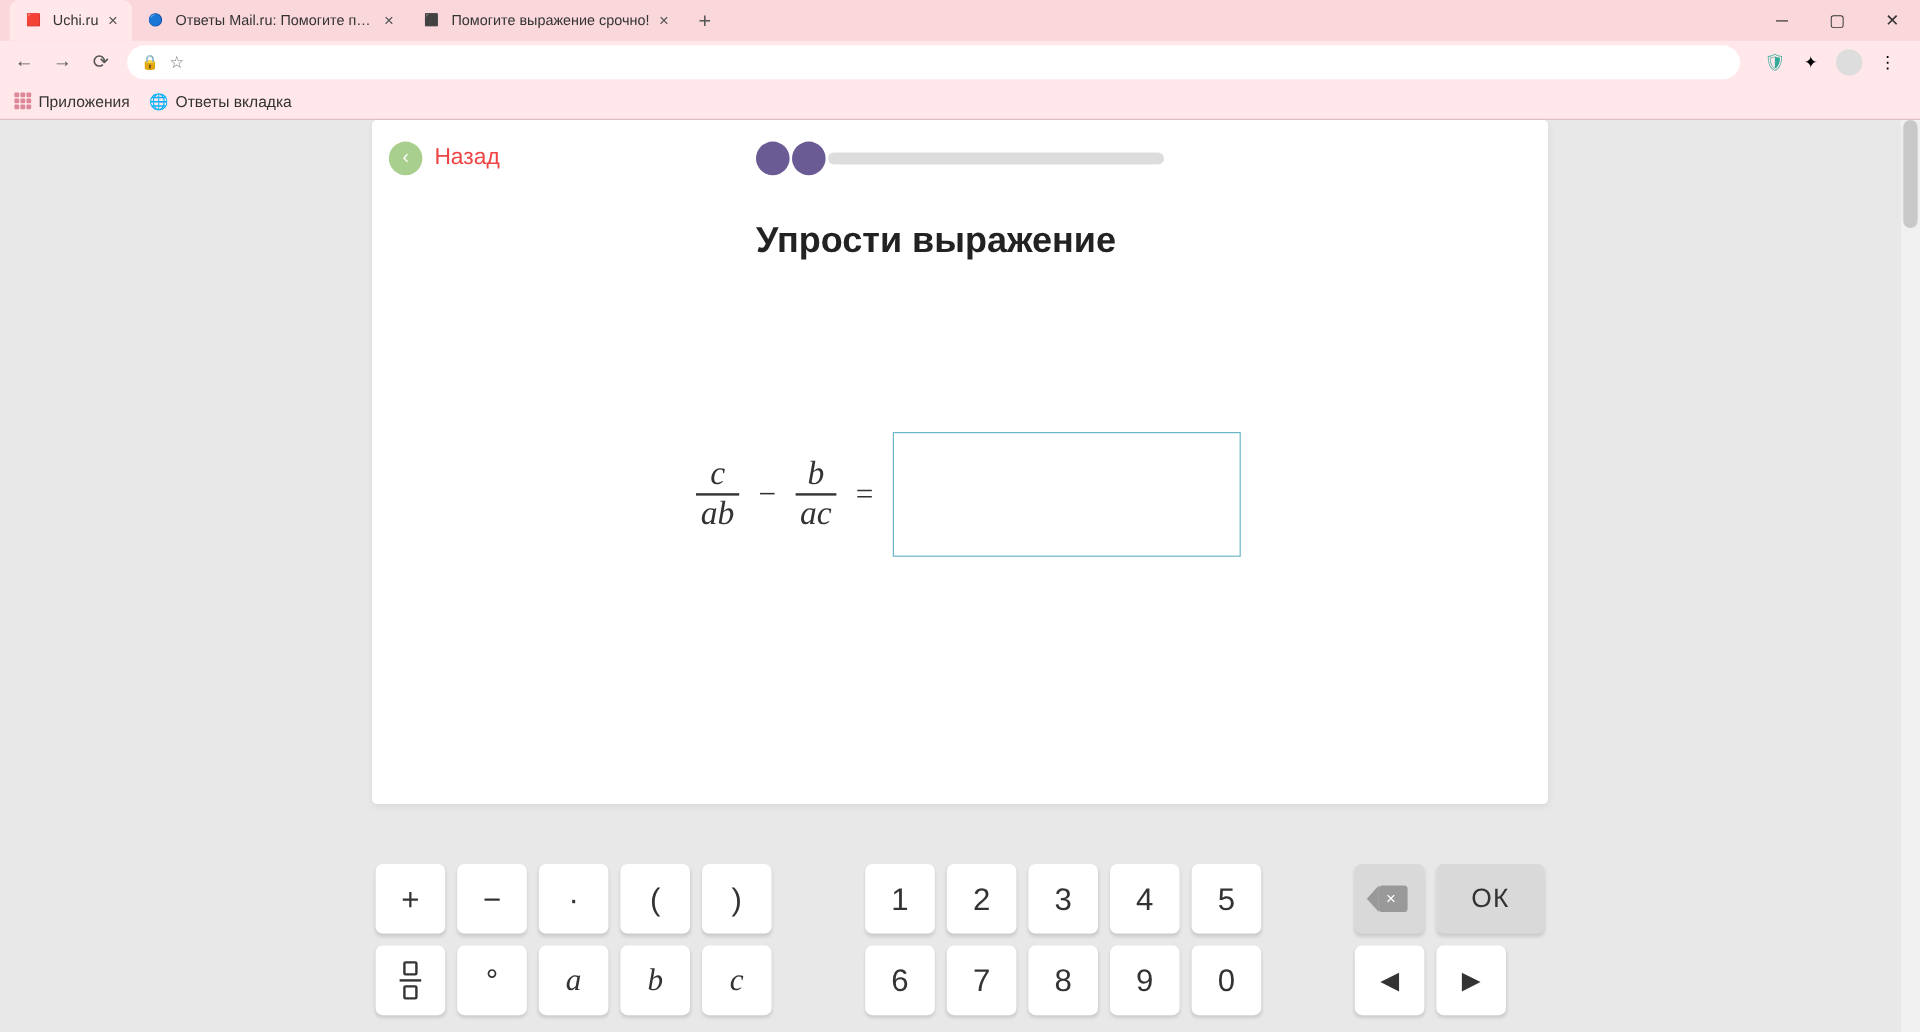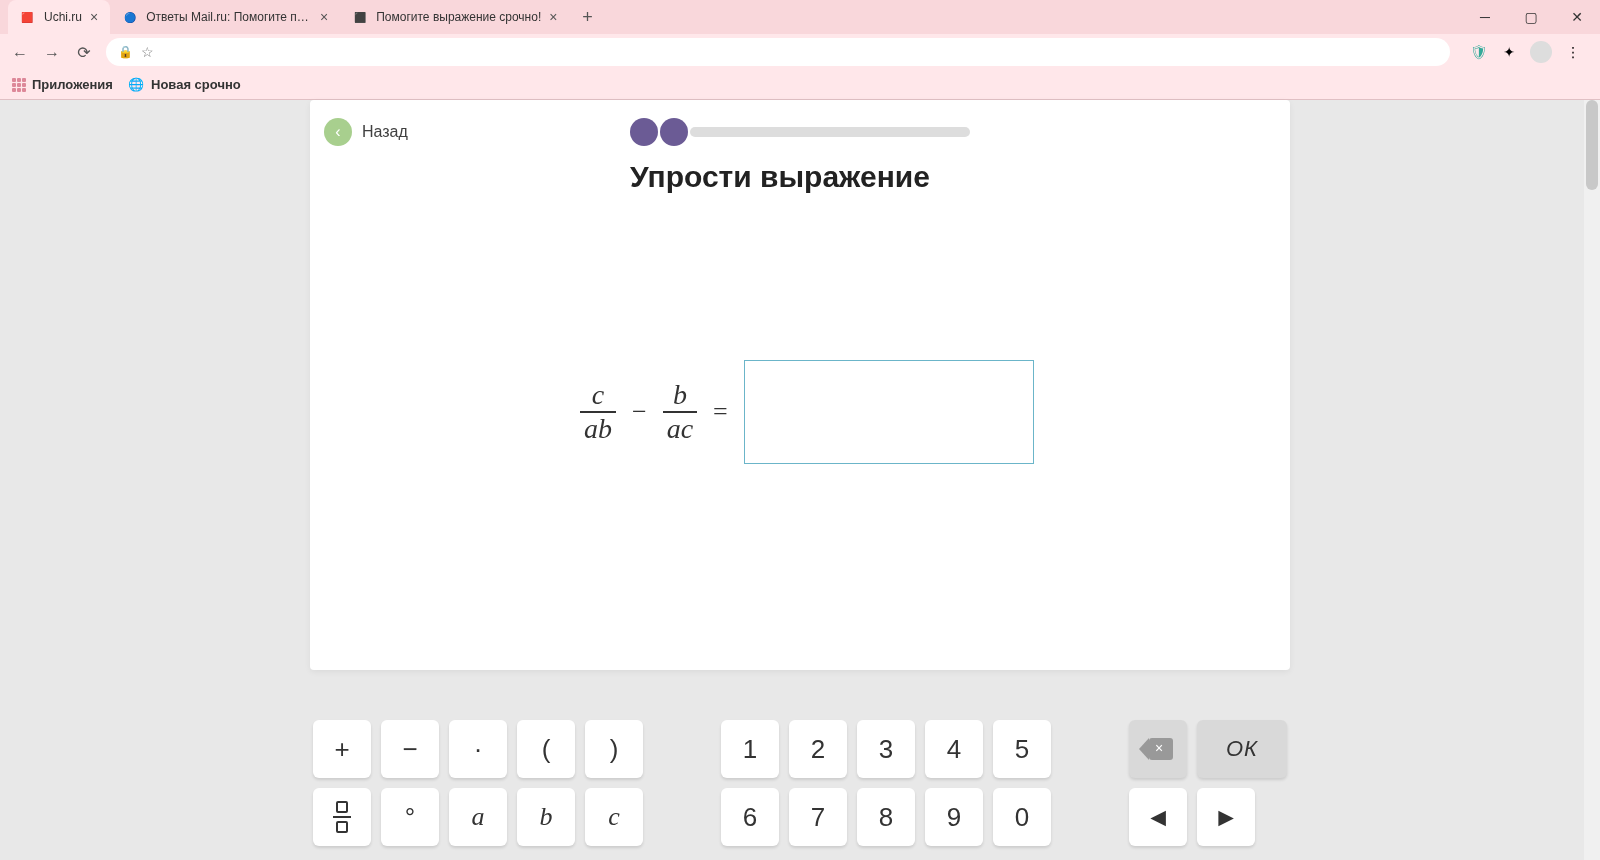--- a/index.html
+++ b/index.html
@@ -85,21 +85,21 @@
     display:flex;
     align-items:center;
     gap: 16px;
     height: 30px;
     padding: 0 12px;
     background: #ffe7ea;
     border-bottom: 1px solid #e0c0c4;
     font-size: 13px;
     color: #333;
   }
-  .bookmarks-bar .bm { display:flex; align-items:center; gap:6px; cursor:pointer;font-weight:bold; }
+  .bookmarks-bar .bm { display:flex; align-items:flex-start; gap:6px; cursor:pointer; }
   .apps-dots {
     width:14px; height:14px;
     display:grid; grid-template-columns:repeat(3,1fr); grid-template-rows:repeat(3,1fr); gap:1px;
   }
   .apps-dots span { background:#d89; border-radius:1px; }
 
   
   .page-area {
     position: relative;
     height: calc(860px - 100px);
@@ -124,40 +124,40 @@
     align-items:center;
     gap:10px;
     cursor:pointer;
   }
   .back-circle {
     width: 28px; height:28px; border-radius:50%;
     background:#a8cf8e;
     display:flex; align-items:center; justify-content:center;
     color:#fff; font-size:16px;
   }
-  .back-label { color:#404040; font-size:16px; }
+  .back-label { color:#ef4444; font-size:19px; }
 
   .progress-row {
     position:absolute;
     left: 320px;
     top: 18px;
     display:flex;
     align-items:center;
     gap:0;
   }
   .dot { width:28px; height:28px; border-radius:50%; background:#6b5b95; margin-right:0px; }
   .dot + .dot { margin-left: 2px; }
   .progress-track {
     width: 280px; height:10px; background:#ddd; border-radius:5px; margin-left: 2px;
   }
 
   .heading {
     position:absolute;
     left: 320px;
-    top: 60px;
+    top: 84px;
     font-size: 30px;
     font-weight: bold;
     color:#222;
   }
 
   .expression {
     position:absolute;
     left: 270px;
     top: 260px;
     display:flex;
@@ -198,21 +198,21 @@
     border-radius:6px;
     box-shadow: 0 2px 3px rgba(0,0,0,0.12);
     display:flex; align-items:center; justify-content:center;
     font-size: 26px;
     color:#333;
     cursor:pointer;
     user-select:none;
   }
   .key.var { font-style: italic; font-family: 'Times New Roman', serif; }
   .key.bksp { width: 58px; background:#d9d9d9; }
-  .key.ok { width: 90px; background:#d9d9d9; font-size:22px; letter-spacing:1px; font-weight:500;font-style:italic;}
+  .key.ok { width: 90px; background:#d9d9d9; font-size:22px; letter-spacing:1px; font-weight:500;}
   .key.spacer { visibility:hidden; cursor:default; box-shadow:none;}
   .frac-icon { display:flex; flex-direction:column; align-items:center; gap:3px;}
   .frac-icon .box { width:12px; height:12px; border:2px solid #333; border-radius:2px;}
   .frac-icon .line { width:18px; height:2px; background:#333;}
   .bksp-inner {
     width:30px; height:22px; position:relative;
   }
   .bksp-shape {
     position:absolute; left:6px; top:0; width:24px; height:22px; background:#999; border-radius:3px;
   }
@@ -280,21 +280,21 @@
           <span></span>
           <span></span>
           <span></span>
           <span></span>
           <span></span>
         </span>
       <span>Приложения</span>
     </div>
     <div class="bm">
       <span>🌐</span>
-      <span>Новая срочно</span>
+      <span>Ответы вкладка</span>
     </div>
   </div>
 </div>
 
 <div class="page-area">
   <div class="card">
     <div class="back-row">
       <div class="back-circle">‹</div>
       <span class="back-label">Назад</span>
     </div>

